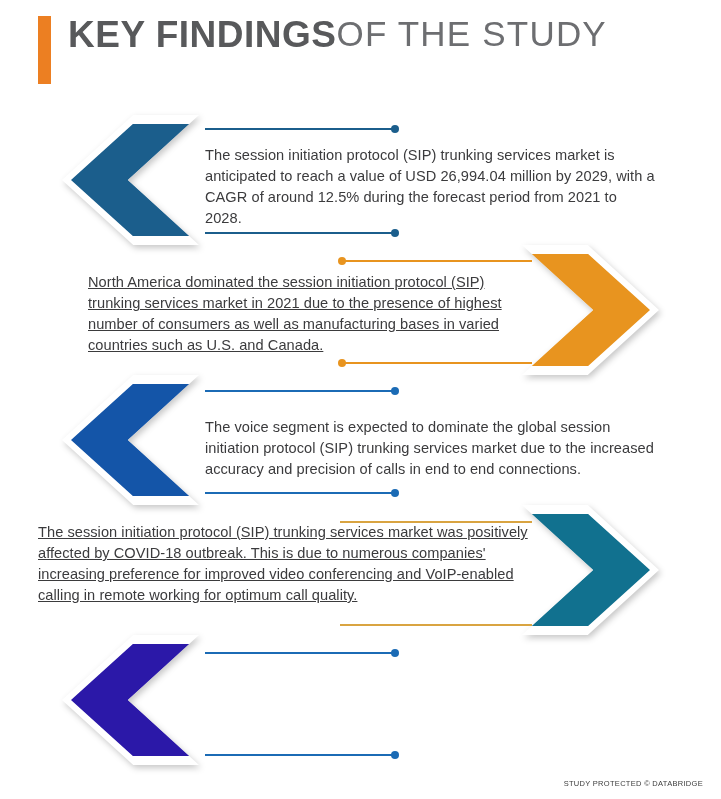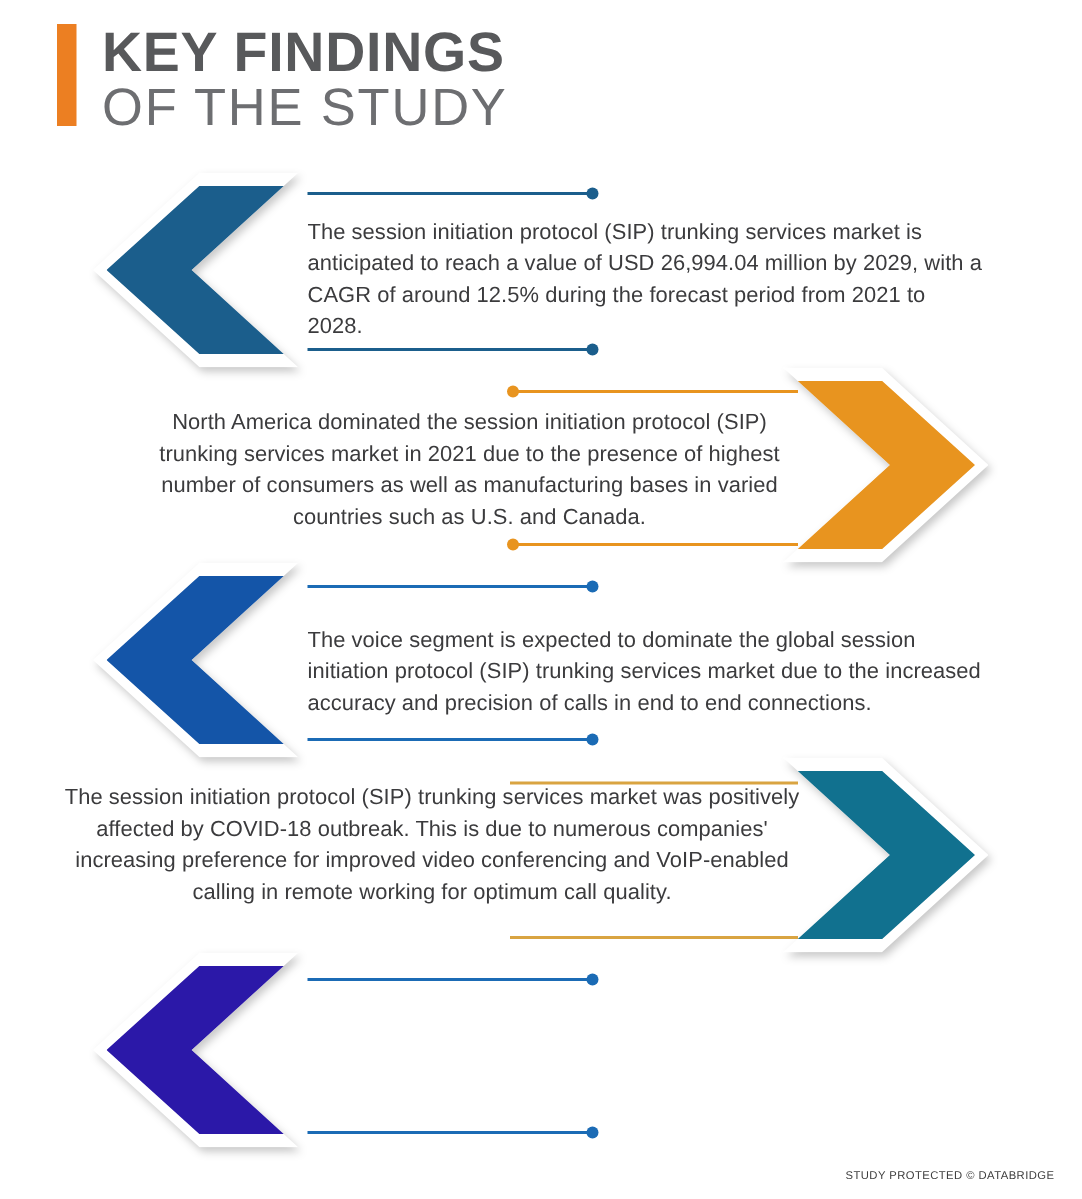--- a/index.html
+++ b/index.html
@@ -25,21 +25,21 @@
   }
   .header-bar {
     width: 13px;
     height: 68px;
     background: #ec7f22;
     margin-right: 17px;
     flex: none;
   }
   .header-titles {
     display: flex;
-    flex-direction: column;
+    flex-direction: row;
     justify-content: flex-start;
   }
   .title-main {
     font-size: 37px;
     font-weight: bold;
     letter-spacing: 0.5px;
     color: #58595b;
     line-height: 38px;
     white-space: nowrap;
   }
@@ -102,21 +102,21 @@
 
   
   .finding-text {
     position: absolute;
     font-size: 14.6px;
     line-height: 21px;
     color: #3b3b3d;
     letter-spacing: 0.05px;
   }
   .align-left  { text-align: left; }
-  .align-right { text-align: center; }
+  .align-right { text-align: left; text-decoration: underline; }
 
   
   .conn {
     position: absolute;
     height: 2px;
   }
   .conn .bar {
     position: absolute;
     left: 0;
     top: 0;

